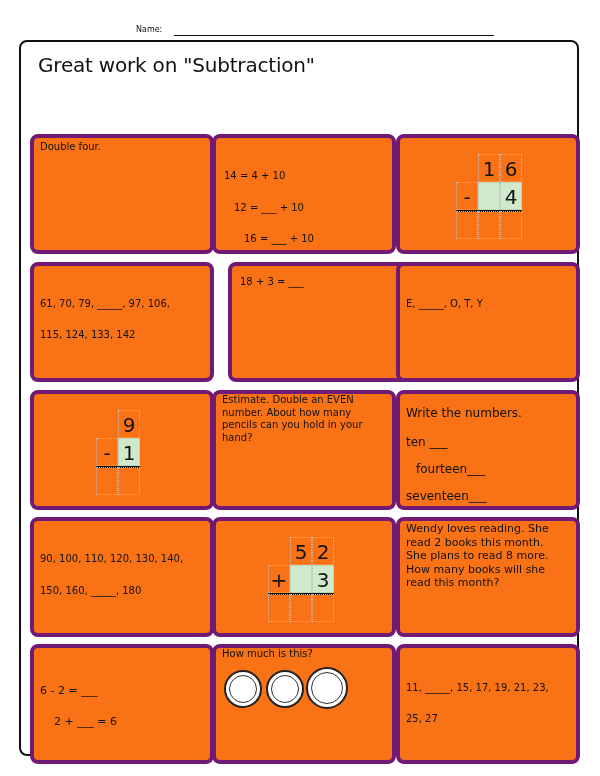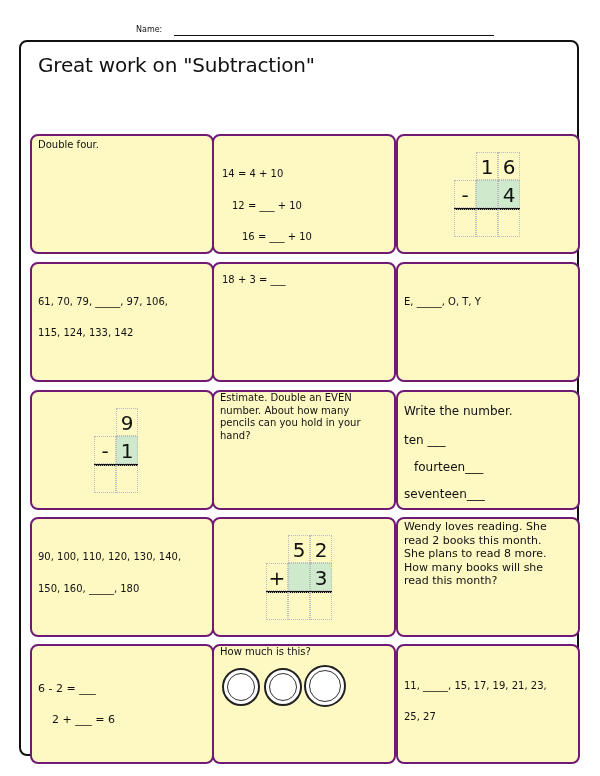--- a/index.html
+++ b/index.html
@@ -4,22 +4,22 @@
 <style>
   html, body { margin: 0; padding: 0; background: #fff; }
   body { width: 600px; height: 776px; position: relative; overflow: hidden;
          font-family: "DejaVu Sans", sans-serif; color: #111; }
   .name-row { position: absolute; top: 25px; left: 136px; font-size: 8px; }
   .name-line { position: absolute; top: 35px; left: 174px; width: 320px; border-bottom: 1px solid #111; }
   .frame { position: absolute; left: 19px; top: 40px; width: 560px; height: 716px;
            border: 2px solid #111; border-radius: 8px; box-sizing: border-box; }
   .title { position: absolute; left: 38px; top: 53px; font-size: 20px; letter-spacing: -0.2px; }
   .subtitle { position: absolute; left: 38px; top: 84px; font-size: 10.5px; line-height: 12px; width: 360px; }
-  .box { position: absolute; width: 184px; height: 120px; border: 2px solid #701a75;
-         border-radius: 8px; box-sizing: border-box; background: #fef9c3; }
+  .box { position: absolute; width: 184px; height: 120px; border: 4px solid #701a75;
+         border-radius: 8px; box-sizing: border-box; background: #f97316; }
   .txt { position: absolute; font-size: 10px; white-space: nowrap; }
   .txt-lg { font-size: 12px; }
   .wrap { white-space: normal; }
   .grid { position: absolute; }
   .cell { position: absolute; width: 22px; height: 28px; border: 1px dotted #bbb; box-sizing: border-box;
           font-size: 20px; text-align: center; line-height: 28px; font-family: "DejaVu Sans", sans-serif; }
   .cell.green { background: #cfe9cc; }
   .rule { position: absolute; height: 2px; background: #111; }
   .coin { position: absolute; width: 38px; height: 38px; border-radius: 50%; border: 2px solid #222;
           box-sizing: border-box; background: #fff; }
@@ -55,42 +55,42 @@
     <div class="cell" style="left:6px;top:57px"></div>
     <div class="cell" style="left:28px;top:57px"></div>
     <div class="cell" style="left:50px;top:57px"></div>
   </div>
 </div>
 
 <div class="box" style="left:30px;top:262px">
   <div class="txt" style="left:6px;top:32px">61,  70,  79,  _____,  97,  106,</div>
   <div class="txt" style="left:6px;top:63px">115,  124,  133,  142</div>
 </div>
-<div class="box" style="left:212px;top:262px">
+<div class="box" style="left:228px;top:262px">
   <div class="txt" style="left:8px;top:10px">18 + 3 =  ___</div>
 </div>
 <div class="box" style="left:396px;top:262px">
   <div class="txt" style="left:6px;top:32px">E,  _____,  O,  T,  Y</div>
 </div>
 
 <div class="box" style="left:30px;top:390px">
   <div class="grid" style="left:60px;top:16px">
     <div class="cell" style="left:24px;top:0">9</div>
     <div class="cell" style="left:2px;top:28px">-</div>
     <div class="cell green" style="left:24px;top:28px">1</div>
     <div class="rule" style="left:2px;top:56px;width:44px"></div>
     <div class="cell" style="left:2px;top:57px"></div>
     <div class="cell" style="left:24px;top:57px"></div>
   </div>
 </div>
 <div class="box" style="left:212px;top:390px">
   <div class="txt wrap" style="left:6px;top:0px;width:150px;line-height:12.5px">Estimate.  Double an EVEN number.  About how many pencils can you hold in your hand?</div>
 </div>
 <div class="box" style="left:396px;top:390px">
-  <div class="txt txt-lg" style="left:6px;top:12px">Write the number.</div>
+  <div class="txt txt-lg" style="left:6px;top:12px">Write the numbers.</div>
   <div class="txt txt-lg" style="left:6px;top:41px">ten ___</div>
   <div class="txt txt-lg" style="left:16px;top:68px">fourteen___</div>
   <div class="txt txt-lg" style="left:6px;top:95px">seventeen___</div>
 </div>
 
 <div class="box" style="left:30px;top:517px">
   <div class="txt" style="left:6px;top:32px">90,  100,  110,  120,  130,  140,</div>
   <div class="txt" style="left:6px;top:64px">150,  160,  _____,  180</div>
 </div>
 <div class="box" style="left:212px;top:517px">

